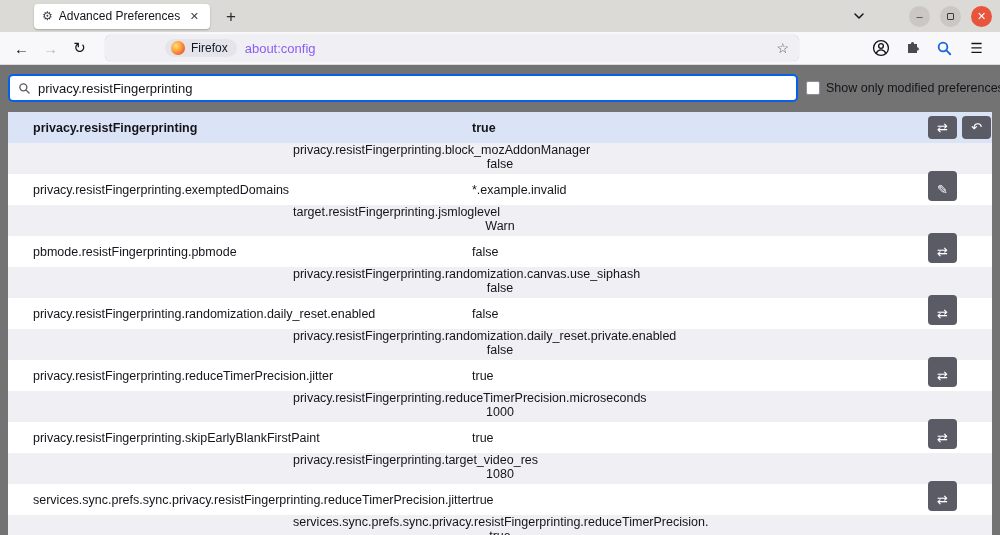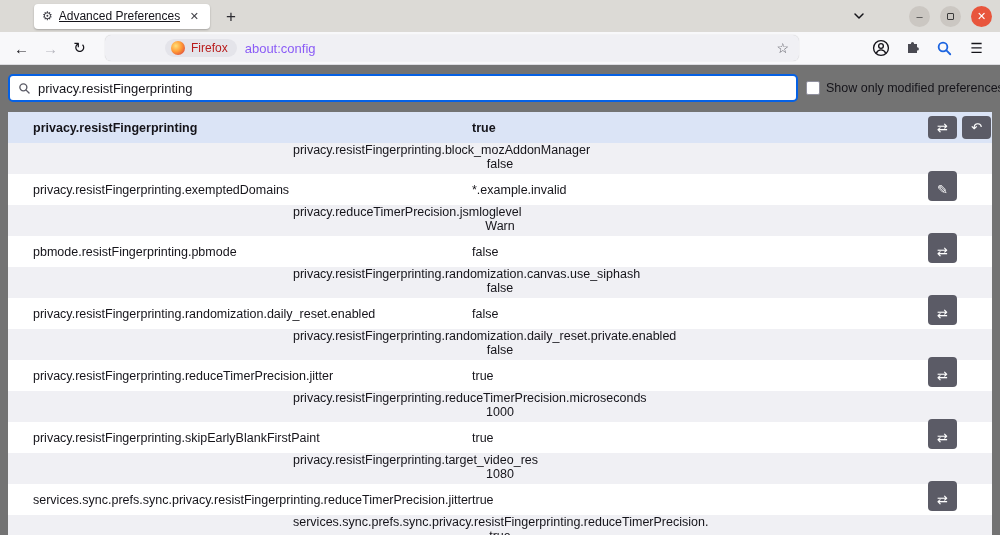--- a/index.html
+++ b/index.html
@@ -7,42 +7,42 @@
     font-family:"Liberation Sans", sans-serif; color:#15141a; }
   .window { width:1000px; height:535px; display:flex; flex-direction:column; }
 
   
   .titlebar { height:32px; background:#dcdad6; display:flex; align-items:center;
     padding:0 8px; flex:none; }
   .tab { height:25px; width:176px; margin-left:26px; background:#fff; border-radius:4px;
     box-shadow:0 1px 2px rgba(0,0,0,.25); display:flex; align-items:center; gap:6px;
     padding:0 8px; font-size:12px; cursor:default; }
   .tab-gear { font-size:12px; color:#3f3f46; }
-  .tab-title { white-space:nowrap; overflow:hidden;text-decoration:underline; }
+  .tab-title { white-space:nowrap; overflow:hidden; }
   .tab-close { margin-left:auto; font-size:11px; color:#3f3f46; padding:1px 3px; border-radius:3px; }
   .newtab-btn { width:26px; height:26px; border:none; background:transparent; font-size:17px;
     color:#2b2b31; margin-left:8px; border-radius:4px; line-height:1; }
   .titlebar-right { margin-left:auto; display:flex; align-items:center; gap:10px; }
   .tabs-chevron-btn { width:24px; height:24px; border:none; background:transparent; display:flex;
     align-items:center; justify-content:center; border-radius:4px; margin-right:28px; }
   .winbtn { width:21px; height:21px; border-radius:50%; background:#cbc7c2; border:none;
     display:flex; align-items:center; justify-content:center; font-size:11px; color:#3a3a3a; }
   .winbtn.close { background:#e8553c; color:#fff; }
   .max-glyph { width:7px; height:7px; border:1.3px solid #3a3a3a; border-radius:1px; display:block; }
 
   
   .navbar { height:33px; background:#f8f8fa; border-bottom:1px solid #dcdce0; display:flex;
     align-items:center; padding:0 8px; gap:2px; flex:none; }
   .nav-btn { width:27px; height:26px; border:none; background:transparent; border-radius:4px;
     font-size:15px; color:#15141a; display:flex; align-items:center; justify-content:center; }
   .nav-btn.disabled { color:#b6b6be; }
   .urlbar { width:694px; height:26px; margin-left:10px; background:#f0f0f4; border-radius:6px;
     display:flex; align-items:center; padding:0 10px; gap:8px; box-shadow:0 0 1px rgba(0,0,0,.25); }
   .identity-chip { display:flex; align-items:center; gap:6px; margin-left:50px;
-    background:#e4e4ea; border-radius:10px; padding:2px 9px 2px 6px; font-size:12px; color:#b91c1c; }
+    background:#e4e4ea; border-radius:10px; padding:2px 9px 2px 6px; font-size:12px; color:#0f172a; }
   .ff-logo { width:14px; height:14px; border-radius:50%; display:block;
     background:radial-gradient(circle at 35% 35%, #ffe079 0%, #ff9a36 45%, #e3543c 80%, #c23c2e 100%); }
   .url-text { font-size:13px; color:#8b5cf6; }
   .star-btn { margin-left:auto; border:none; background:transparent; font-size:14px; color:#55555e; }
   .nav-icons { margin-left:auto; display:flex; align-items:center; gap:5px; padding-right:2px; }
   .icon-btn { width:27px; height:26px; border:none; background:transparent; border-radius:4px;
     display:flex; align-items:center; justify-content:center; }
   .menu-glyph { font-size:14px; color:#15141a; }
 
   
@@ -164,21 +164,21 @@
           </span>
   </div>
         <div class="pref-row">
     <span class="pref-name">privacy.resistFingerprinting.exemptedDomains</span>
     <span class="pref-value">*.example.invalid</span>
     <span class="pref-actions">
             <button class="pref-btn">✎</button>
           </span>
   </div>
         <div class="pref-row alt">
-    <span class="pref-name">privacy.reduceTimerPrecision.jsmloglevel</span>
+    <span class="pref-name">target.resistFingerprinting.jsmloglevel</span>
     <span class="pref-value">Warn</span>
     <span class="pref-actions">
             <button class="pref-btn">✎</button>
           </span>
   </div>
         <div class="pref-row">
     <span class="pref-name">pbmode.resistFingerprinting.pbmode</span>
     <span class="pref-value">false</span>
     <span class="pref-actions">
             <button class="pref-btn">⇄</button>

